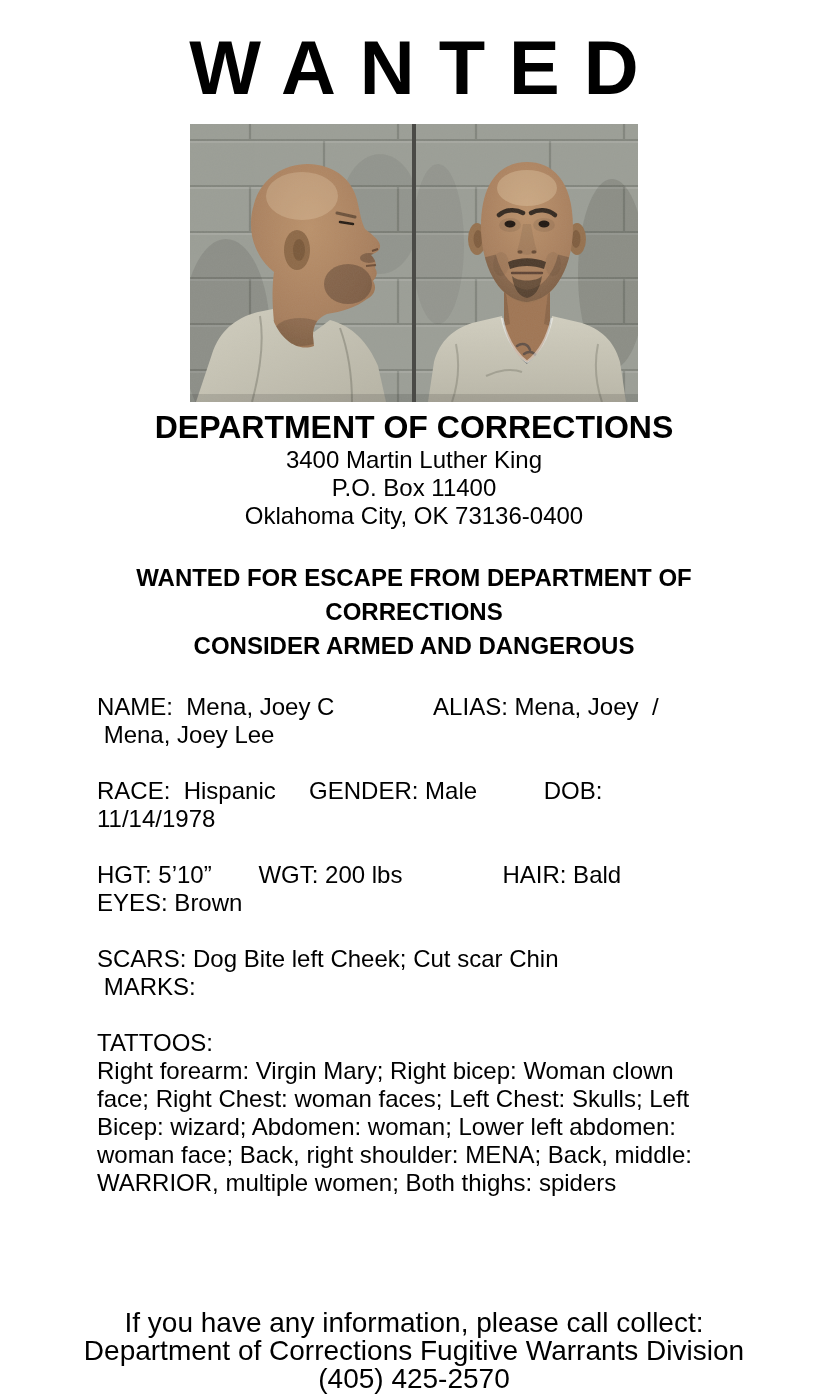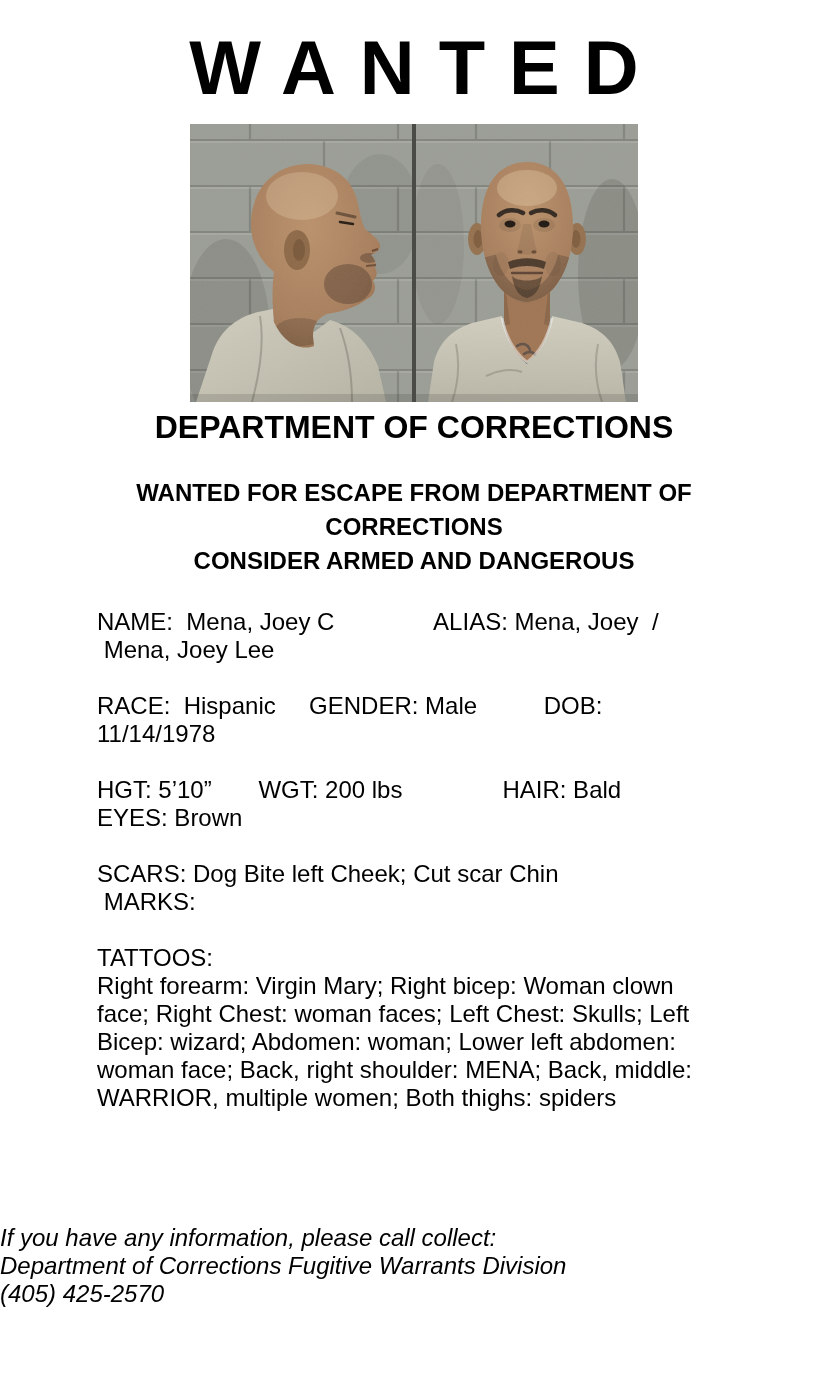--- a/index.html
+++ b/index.html
@@ -59,23 +59,23 @@
     font-size:24px;
     line-height:28px;
   }
   .details p{
     margin:0 0 28px 0;
     white-space:pre-wrap;
   }
   .details p:last-child{margin-bottom:8px;}
   .footer{
     margin-top:112px;
-    font-size:24px;
+    text-align:center;
+    font-size:28px;
     line-height:28px;
-    font-style:italic;
   }
 </style>
 </head>
 <body>
 
 <div class="page">
 
   <h1 class="title">WANTED</h1>
 
   <div class="photos">
@@ -191,20 +191,25 @@
       <path d="M96 149 L126 149" stroke="#5d4233" stroke-width="2.4" stroke-linecap="round"></path>
       <path d="M96 152 C98 166 104 173 111 174 C118 173 124 166 126 152 C121 158 101 158 96 152 Z" fill="rgba(50,38,28,0.55)"></path>
 
       <rect y="270" width="222" height="8" fill="rgba(30,30,28,0.15)"></rect>
       <rect width="222" height="278" filter="url(#noiseB)" opacity="0.5"></rect>
     </svg>
   </div>
 
   <h2 class="agency-name">DEPARTMENT OF CORRECTIONS</h2>
 
+  <div class="address">
+    <div>3400 Martin Luther King</div>
+    <div>P.O. Box 11400</div>
+    <div>Oklahoma City, OK   73136-0400</div>
+  </div>
 
   <div class="warning">
     <div>WANTED FOR ESCAPE FROM DEPARTMENT OF CORRECTIONS</div>
     <div>CONSIDER ARMED AND DANGEROUS</div>
   </div>
 
   <div class="details">
     <p>NAME:  Mena, Joey C               ALIAS: Mena, Joey  /
  Mena, Joey Lee</p>
     <p>RACE:  Hispanic     GENDER: Male          DOB:

